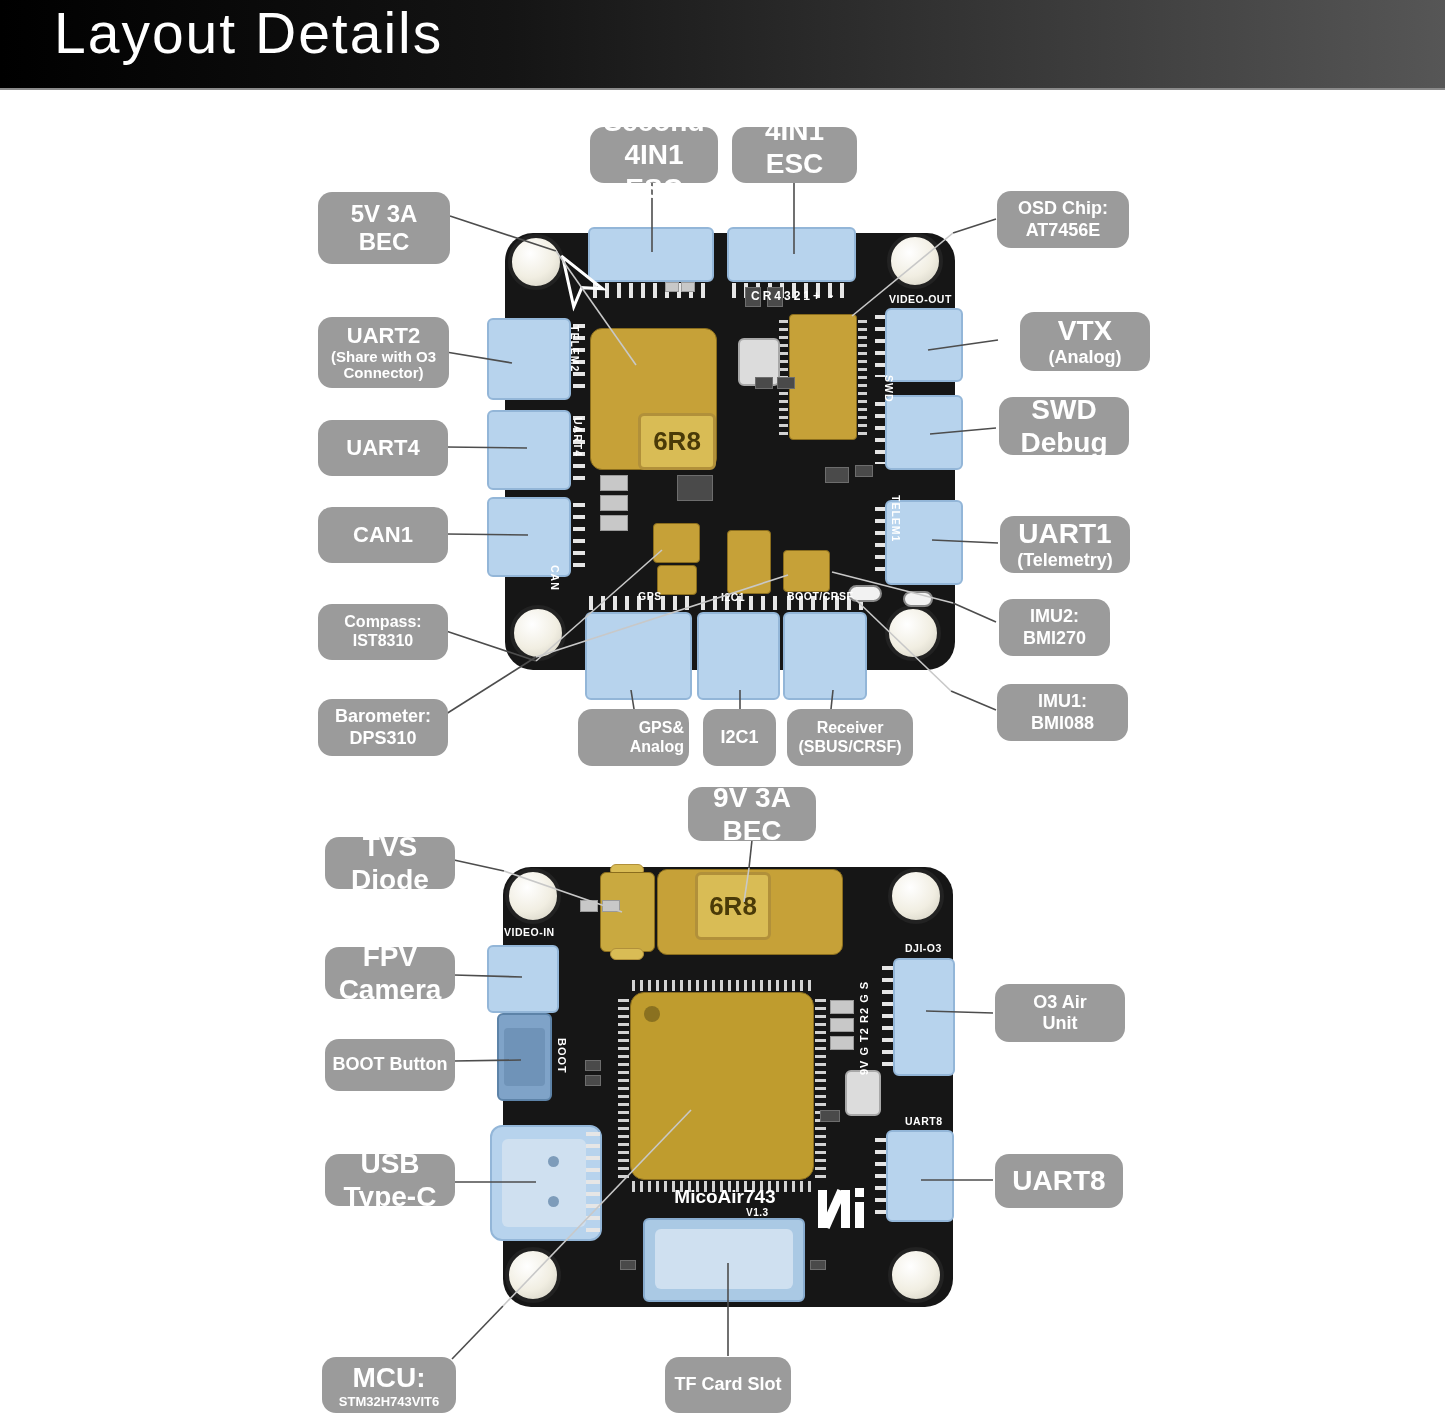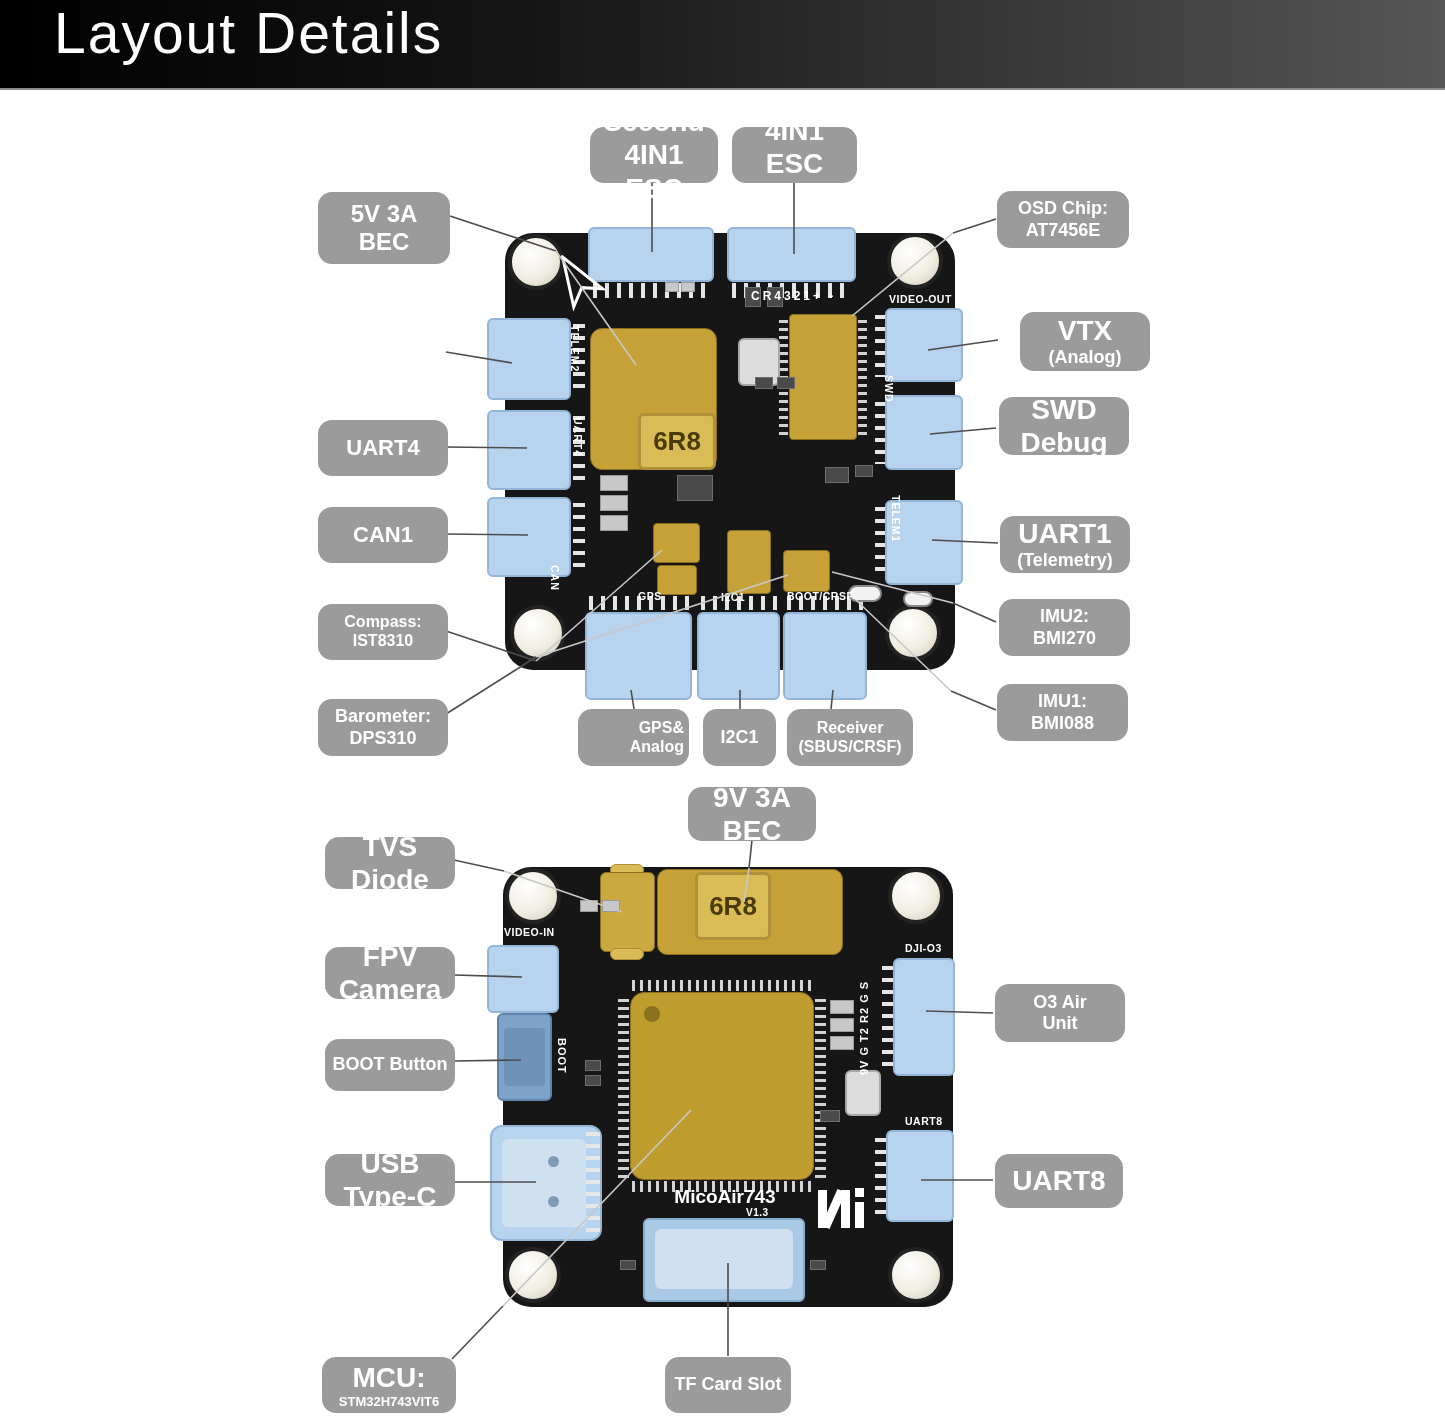--- a/index.html
+++ b/index.html
@@ -249,20 +249,24 @@
     <span class="s20">4IN1 ESC</span>
     <span class="s13">(Power supply)</span>
   </div>
   <div class="co" style="left:318px;top:192px;width:132px;height:72px;">
     <span class="s24">5V 3A BEC</span>
   </div>
   <div class="co" style="left:997px;top:191px;width:132px;height:57px;">
     <span class="s18">OSD Chip:</span>
     <span class="s18">AT7456E</span>
   </div>
+  <div class="co" style="left:318px;top:317px;width:131px;height:71px;">
+    <span class="s22">UART2</span>
+    <span class="s15">(Share with O3 Connector)</span>
+  </div>
   <div class="co" style="left:1020px;top:312px;width:130px;height:59px;">
     <span class="s20">VTX</span>
     <span class="s18">(Analog)</span>
   </div>
   <div class="co" style="left:318px;top:420px;width:130px;height:56px;">
     <span class="s22">UART4</span>
   </div>
   <div class="co" style="left:999px;top:397px;width:130px;height:58px;">
     <span class="s20">SWD</span>
     <span class="s20">Debug</span>
@@ -271,21 +275,21 @@
     <span class="s22">CAN1</span>
   </div>
   <div class="co" style="left:1000px;top:516px;width:130px;height:57px;">
     <span class="s20">UART1</span>
     <span class="s18">(Telemetry)</span>
   </div>
   <div class="co" style="left:318px;top:604px;width:130px;height:56px;">
     <span class="s16">Compass:</span>
     <span class="s16">IST8310</span>
   </div>
-  <div class="co" style="left:999px;top:599px;width:131px;height:57px;text-align:right;">
+  <div class="co" style="left:999px;top:599px;width:111px;height:57px;text-align:right;">
     <span class="s18">IMU2:</span>
     <span class="s18">BMI270</span>
   </div>
   <div class="co" style="left:318px;top:699px;width:130px;height:57px;">
     <span class="s18">Barometer:</span>
     <span class="s18">DPS310</span>
   </div>
   <div class="co" style="left:997px;top:684px;width:131px;height:57px;">
     <span class="s18">IMU1:</span>
     <span class="s18">BMI088</span>

